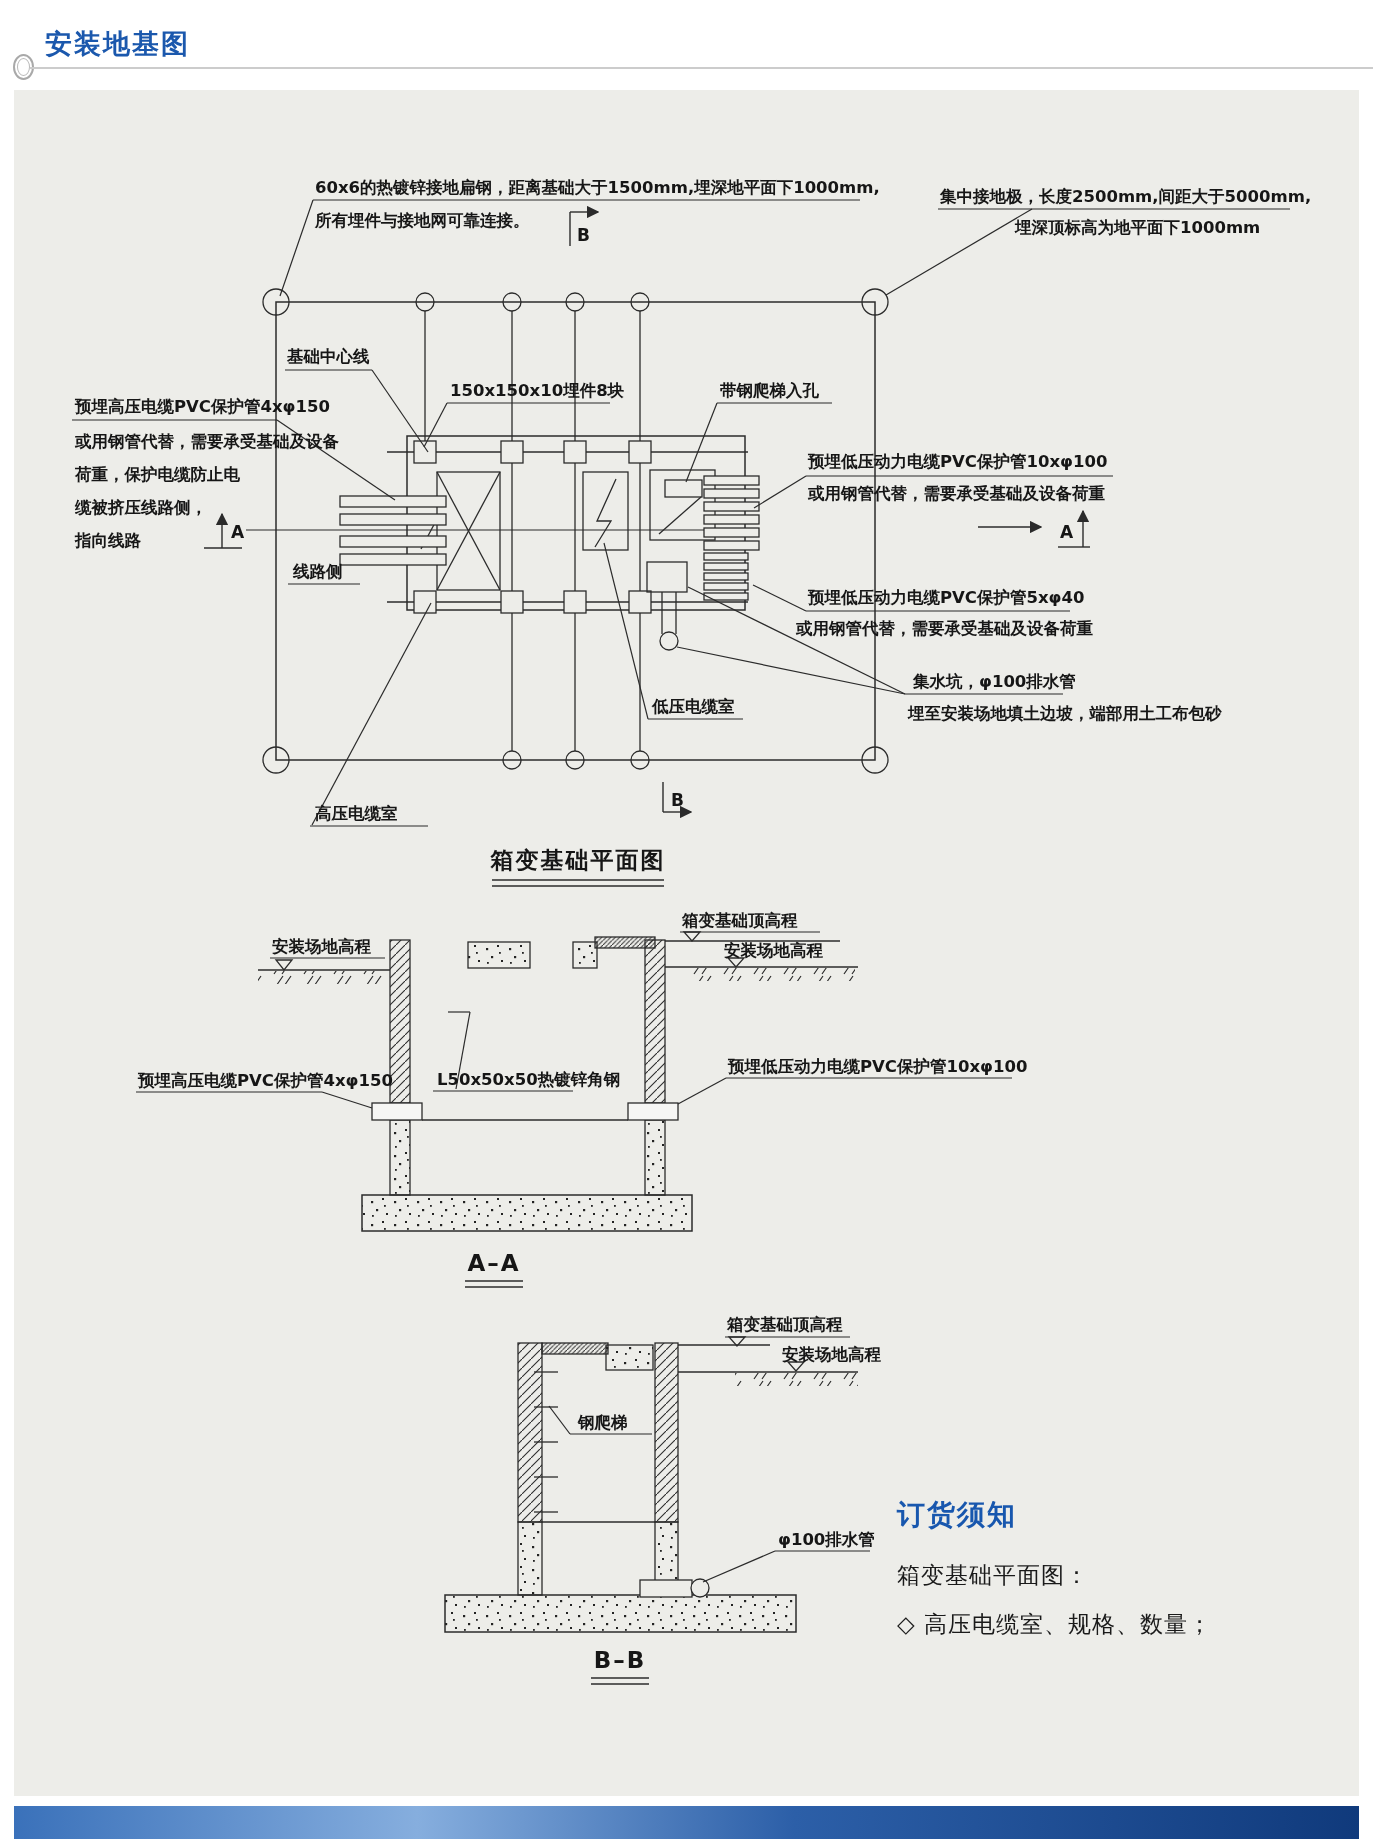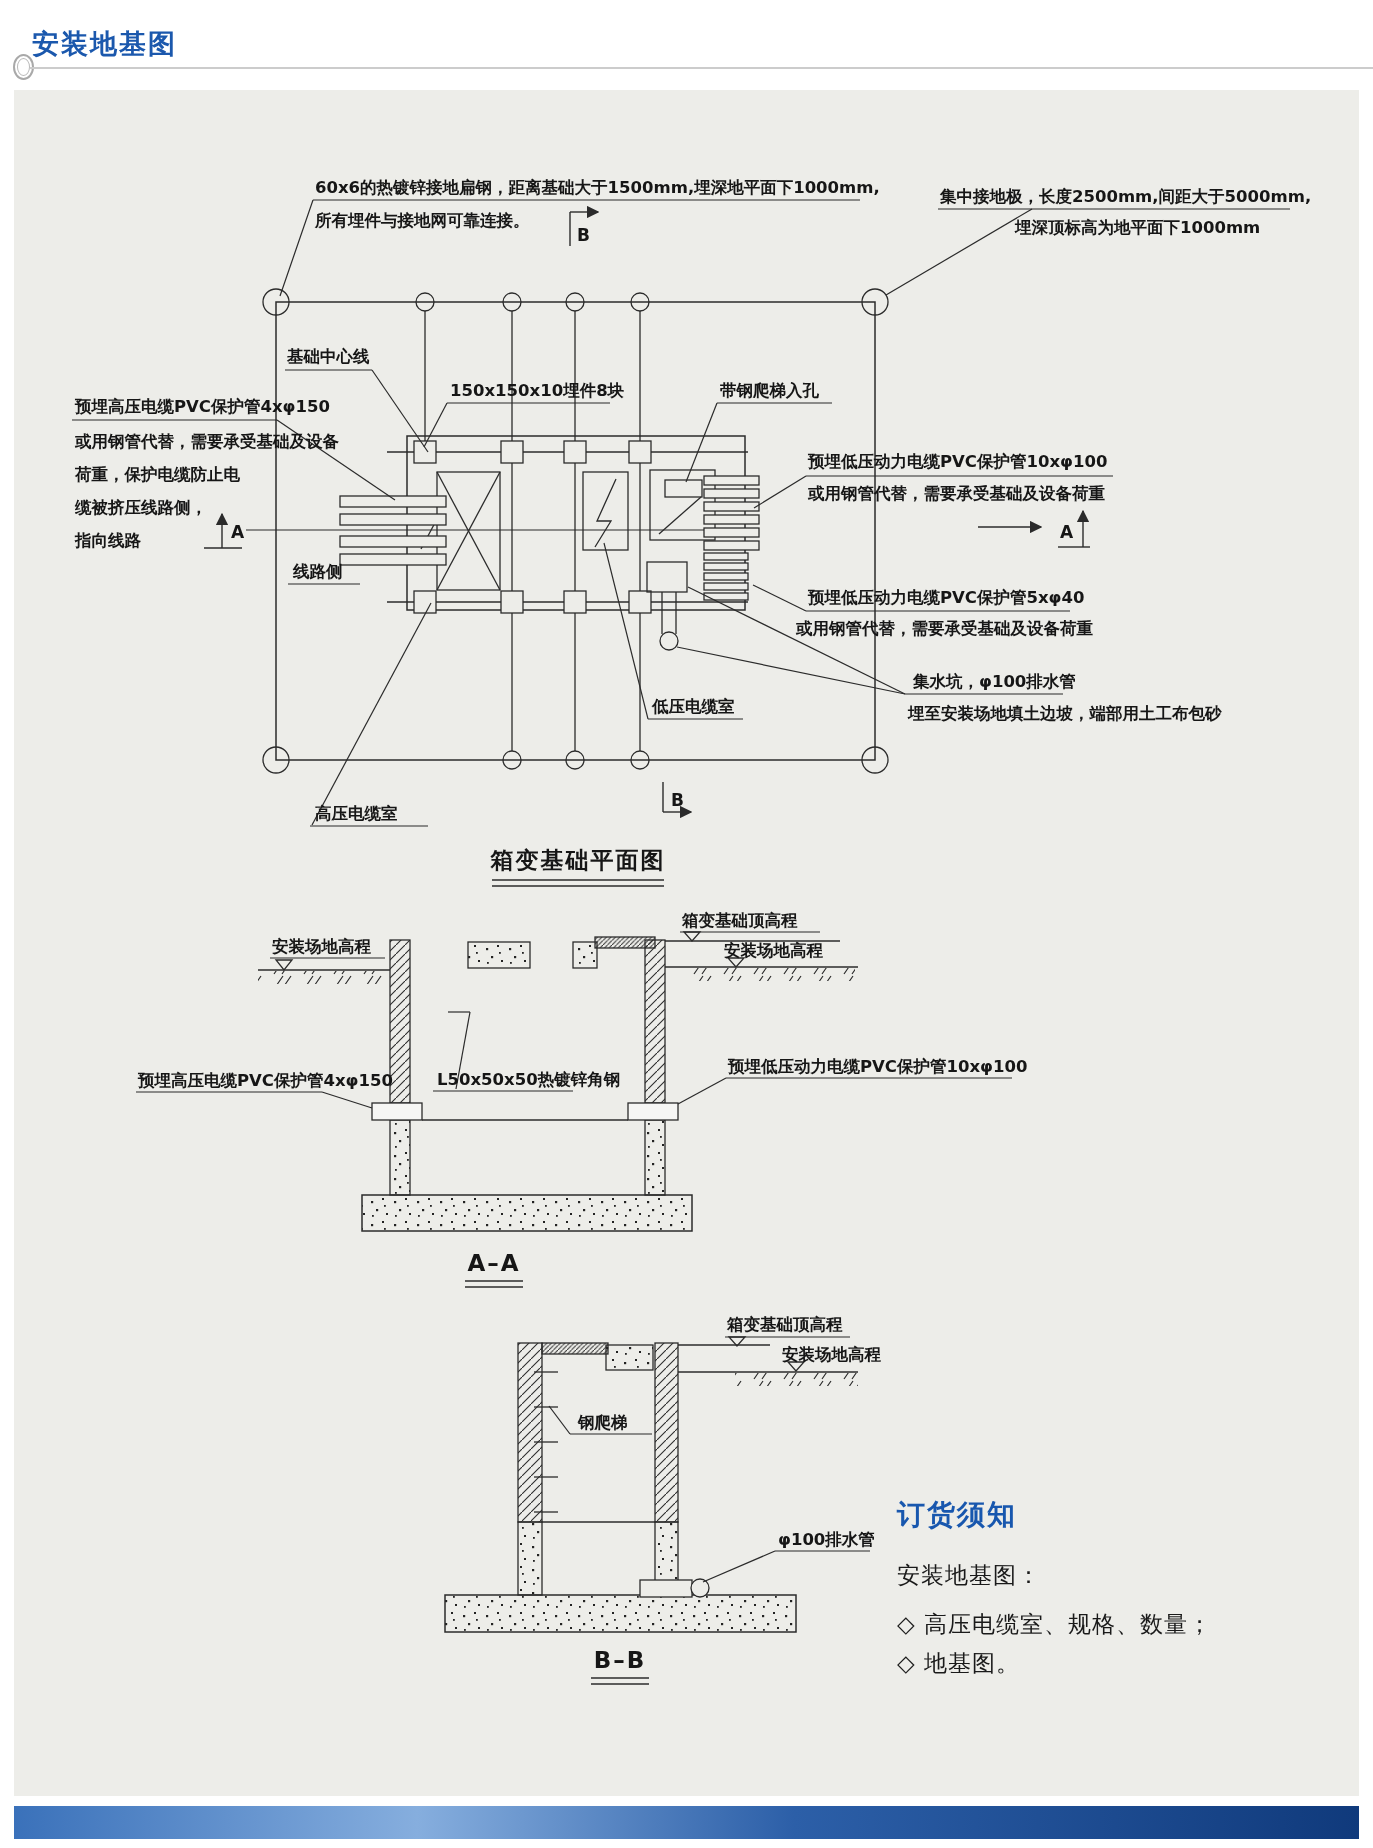--- a/index.html
+++ b/index.html
@@ -1,17 +1,17 @@
 <!DOCTYPE html>
 <html><head>
 <meta charset="utf-8">
 <style>
   html,body{margin:0;padding:0;background:#ffffff;}
   body{position:relative;width:1373px;height:1848px;font-family:"DejaVu Sans","Liberation Sans",sans-serif;}
-  .hdr-title{position:absolute;left:32px;top:26px;font-size:27px;font-weight:bold;color:#1b58ad;letter-spacing:2px;}
+  .hdr-title{position:absolute;left:45px;top:26px;font-size:27px;font-weight:bold;color:#1b58ad;letter-spacing:2px;}
   .hdr-circle{position:absolute;left:13px;top:54px;width:17px;height:22px;border:2px solid #a9a9a9;border-radius:50%;background:#fff;}
   .hdr-circle>div{position:absolute;left:2px;top:2px;right:2px;bottom:2px;border:1.5px solid #b9b9b9;border-radius:50%;}
   .hdr-rule{position:absolute;left:30px;top:67px;width:1343px;border-top:2px solid #cccccc;}
   .panel{position:absolute;left:14px;top:90px;width:1345px;height:1706px;background:#edede9;}
   svg.drawing{position:absolute;left:0;top:0;width:1373px;height:1848px;}
   svg text{font-family:"DejaVu Sans","Liberation Sans",sans-serif;fill:#161616;}
   .ann{font-size:16.5px;font-weight:600;}
   .mk{font-size:17px;font-weight:600;}
   .ttl{font-size:23px;font-weight:bold;letter-spacing:2px;}
   .order{position:absolute;left:897px;top:1488px;width:430px;color:#1a1a1a;}
@@ -299,20 +299,19 @@
     <text class="ann" x="727" y="1330">箱变基础顶高程</text>
     <text class="ann" x="782" y="1360">安装场地高程</text>
     <text class="ann" x="578" y="1428">钢爬梯</text>
     <text class="ann" x="778" y="1545">φ100排水管</text>
     <text class="ttl" x="620" y="1668" text-anchor="middle">B–B</text>
   </g>
 </svg>
 
 <div class="order">
   <h2>订货须知</h2>
-  <div class="intro">安装地基图：</div>
+  <div class="intro">箱变基础平面图：</div>
   <ul>
     <li>◇ 高压电缆室、规格、数量；</li>
-    <li>◇ 地基图。</li>
   </ul>
 </div>
 
 <div class="footer"></div>
 
 </body></html>

